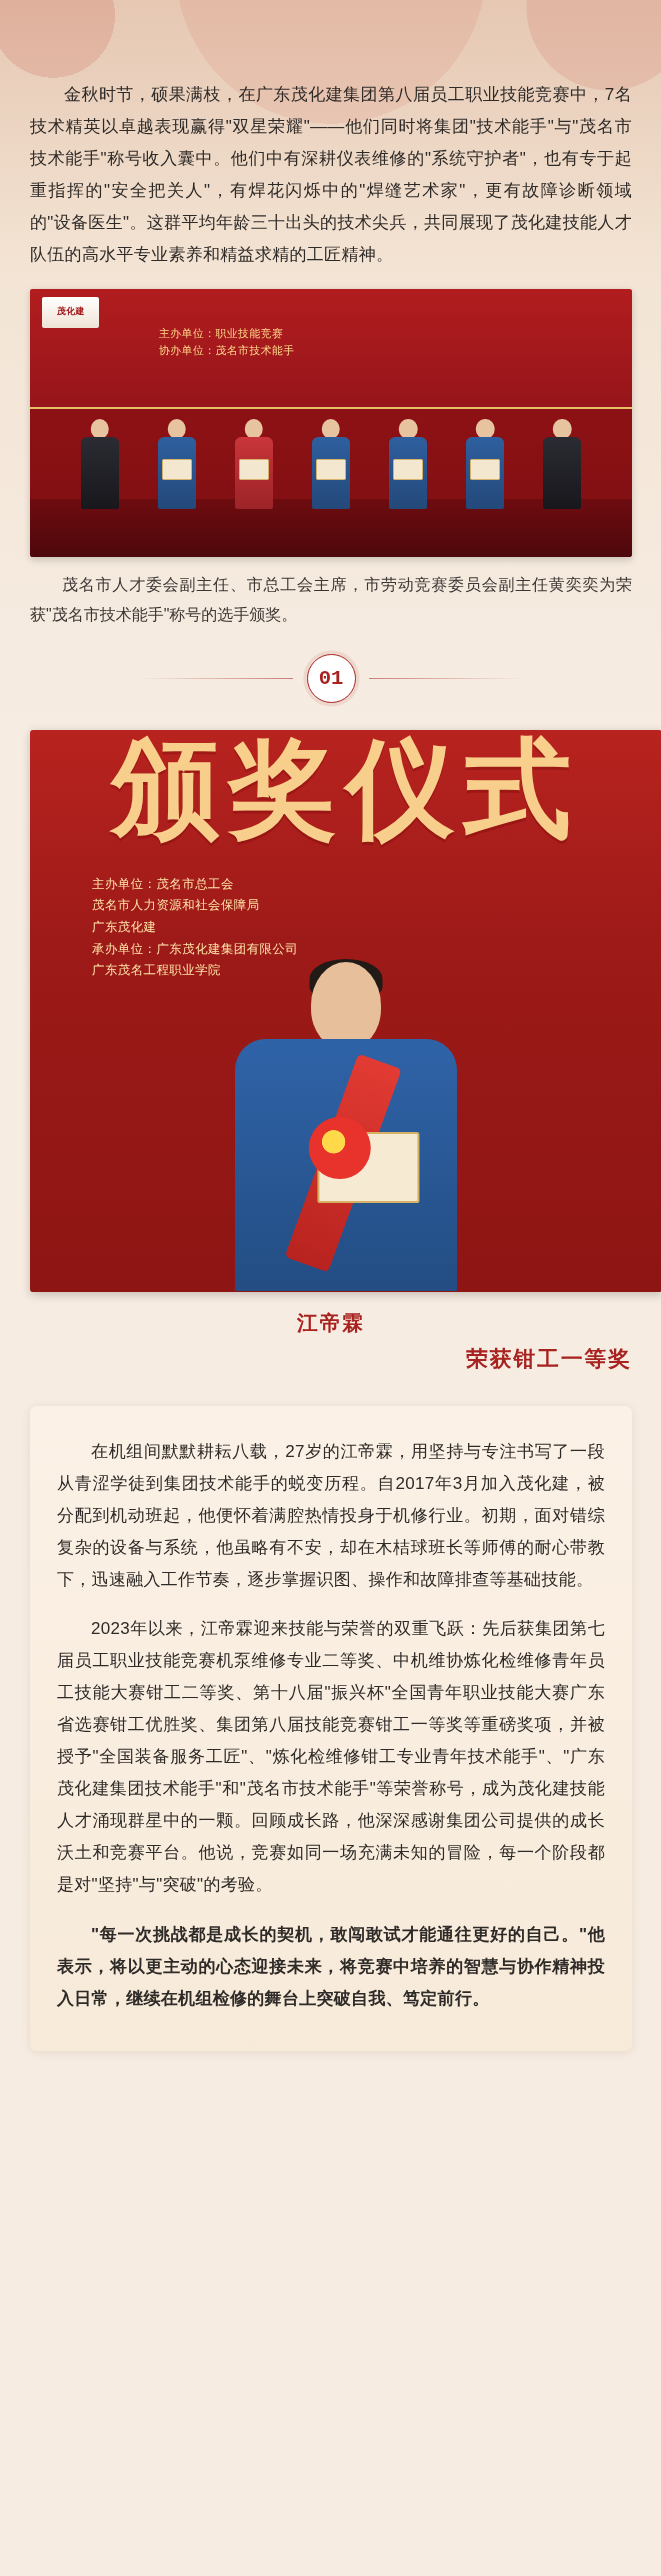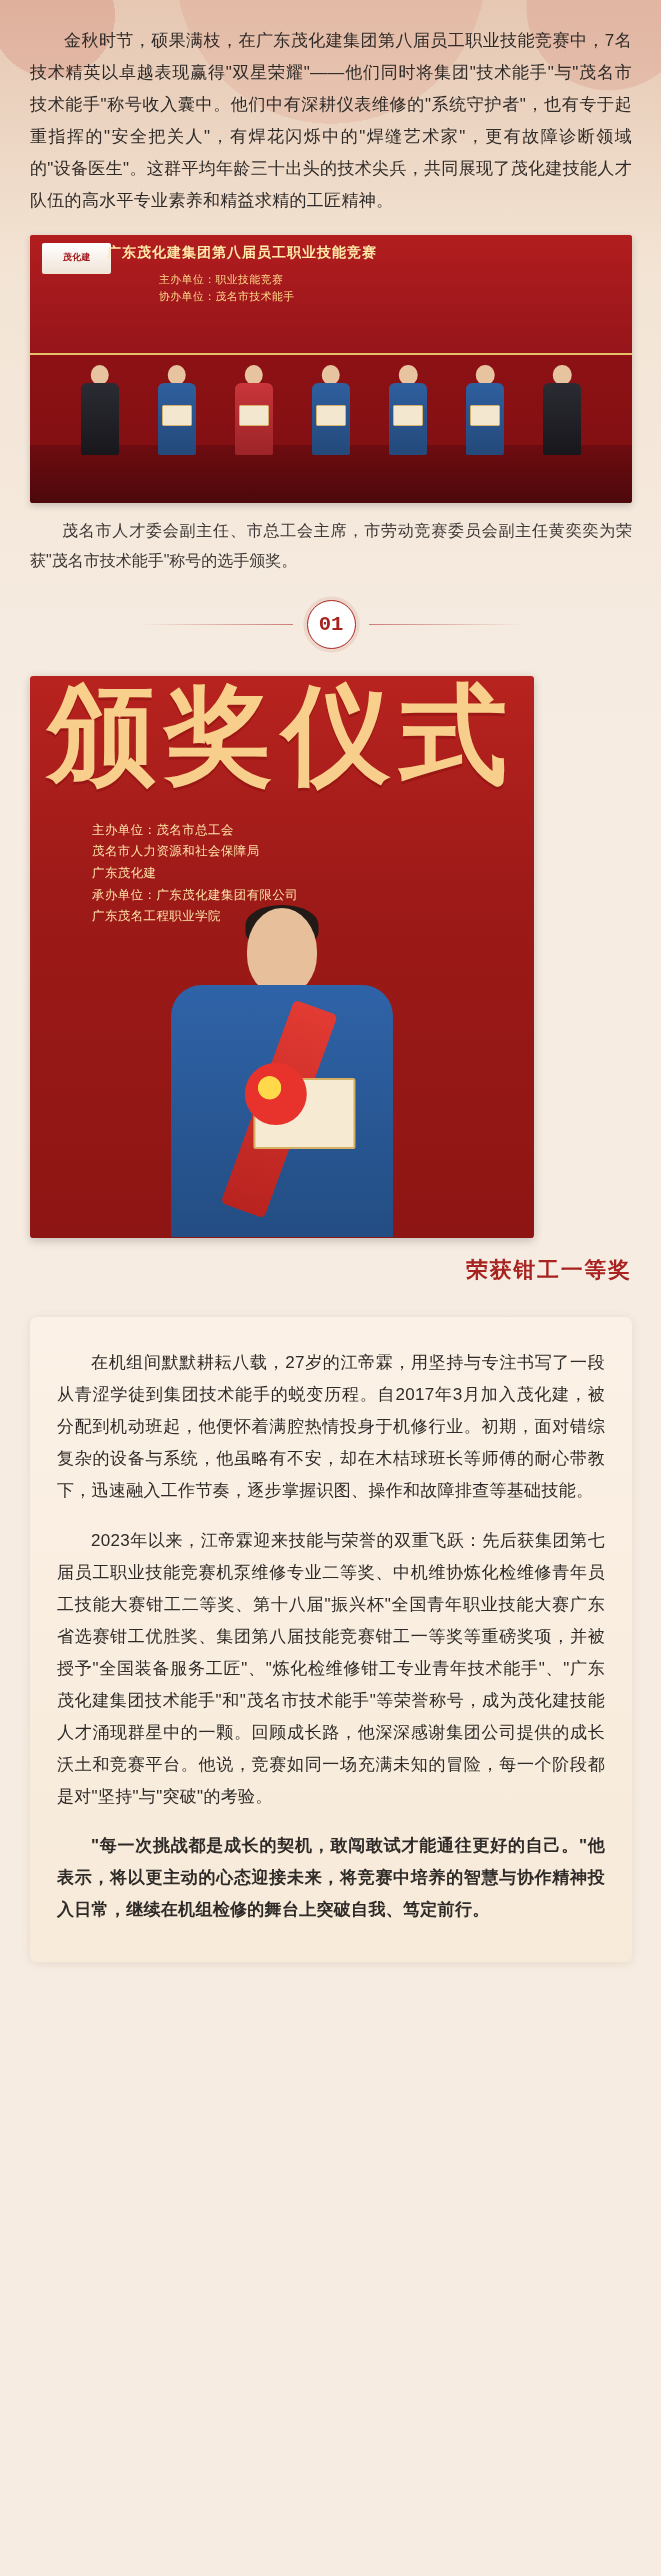--- a/index.html
+++ b/index.html
@@ -27,22 +27,23 @@
     background:
       radial-gradient(circle at 8% 4%, rgba(190,60,45,0.16) 0 62px, transparent 62px),
       radial-gradient(circle at 92% 2%, rgba(190,60,45,0.13) 0 82px, transparent 83px),
       radial-gradient(circle at 50% -8%, rgba(200,70,50,0.10) 0 155px, transparent 155px),
       linear-gradient(180deg, rgba(214,120,90,0.18), rgba(246,236,226,0) 72%);
     pointer-events: none;
   }
   .content {
     position: relative;
     z-index: 2;
-    padding: 1px 30px;
+    padding: 8px 30px;
     box-sizing: border-box;
+    margin-top: 47px;
   }
   p.body-text {
     margin: 0 0 17.5px 0;
     font-size: 17px;
     line-height: 32px;
     color: #2e2a27;
     text-align: justify;
     text-indent: 34px;
     letter-spacing: 0.3px;
   }
@@ -81,21 +82,21 @@
     top: 36px; left: 129px;
     color: #ffd98a;
     font-size: 10.8px;
     line-height: 17.5px;
     letter-spacing: 0.5px;
   }
   .photo-1 .banner-sub span { display: block; }
   .photo-1 .logo-badge {
     position: absolute;
     top: 8.2px; left: 12.4px;
-    width: 69px; height: 31px;
+    width: 57px; height: 31px;
     background: linear-gradient(180deg,#ffffff,#f0e3d6);
     border-radius: 2.1px;
     color: #a3161a;
     font-size: 8.8px;
     font-weight: bold;
     display: flex; align-items: center; justify-content: center;
     letter-spacing: 0.5px;
   }
   .photo-1 .stage-floor {
     position: absolute;
@@ -175,21 +176,21 @@
     border: 1.5px solid #a82320;
     color: #a82320;
     font-size: 20.6px;
     font-weight: bold;
     display: flex; align-items: center; justify-content: center;
     box-shadow: 0 0 0 3.6px rgba(168,35,32,0.10);
   }
   
   .photo-2 {
     position: relative;
-    width: 504px;
+    width: 632px;
     height: 562px;
     margin: 0 0 17.5px 0;
     border-radius: 3.1px;
     overflow: hidden;
     background: linear-gradient(180deg, #b8231f 0%, #9d1a18 38%, #8d1513 100%);
     box-shadow: 0 2.6px 9.3px rgba(0,0,0,0.2);
   }
   .photo-2 .big-chars {
     position: absolute;
     top: 5.2px; left: 0; right: 0;
@@ -297,21 +298,20 @@
 
   <div class="content">
 
     <div class="top-block">
       <p class="body-text">金秋时节，硕果满枝，在广东茂化建集团第八届员工职业技能竞赛中，7名技术精英以卓越表现赢得"双星荣耀"——他们同时将集团"技术能手"与"茂名市技术能手"称号收入囊中。他们中有深耕仪表维修的"系统守护者"，也有专于起重指挥的"安全把关人"，有焊花闪烁中的"焊缝艺术家"，更有故障诊断领域的"设备医生"。这群平均年龄三十出头的技术尖兵，共同展现了茂化建技能人才队伍的高水平专业素养和精益求精的工匠精神。</p>
     </div>
 
     <div class="photo-1">
       <div class="stage-banner"></div>
       <div class="logo-badge">茂化建</div>
-      <div class="banner-title">广东茂化建集团第八届员工职业技能竞赛</div>
       <div class="banner-sub">
         <span>主办单位：职业技能竞赛</span>
         <span>协办单位：茂名市技术能手</span>
       </div>
       <div class="stage-floor"></div>
       <div class="people">
         <div class="person officials">
             <div class="head"></div>
             <div class="torso"></div>
           </div>
@@ -367,20 +367,21 @@
       <div class="figure">
         <div class="hair"></div>
         <div class="head"></div>
         <div class="body"></div>
         <div class="sash"></div>
         <div class="cert"></div>
         <div class="flower"></div>
       </div>
     </div>
 
+    <div class="hero-name">江帝霖</div>
     <div class="hero-award">荣获钳工一等奖</div>
 
     <div class="body-card">
       <p class="body-text">在机组间默默耕耘八载，27岁的江帝霖，用坚持与专注书写了一段从青涩学徒到集团技术能手的蜕变历程。自2017年3月加入茂化建，被分配到机动班起，他便怀着满腔热情投身于机修行业。初期，面对错综复杂的设备与系统，他虽略有不安，却在木桔球班长等师傅的耐心带教下，迅速融入工作节奏，逐步掌握识图、操作和故障排查等基础技能。</p>
       <p class="body-text">2023年以来，江帝霖迎来技能与荣誉的双重飞跃：先后获集团第七届员工职业技能竞赛机泵维修专业二等奖、中机维协炼化检维修青年员工技能大赛钳工二等奖、第十八届"振兴杯"全国青年职业技能大赛广东省选赛钳工优胜奖、集团第八届技能竞赛钳工一等奖等重磅奖项，并被授予"全国装备服务工匠"、"炼化检维修钳工专业青年技术能手"、"广东茂化建集团技术能手"和"茂名市技术能手"等荣誉称号，成为茂化建技能人才涌现群星中的一颗。回顾成长路，他深深感谢集团公司提供的成长沃土和竞赛平台。他说，竞赛如同一场充满未知的冒险，每一个阶段都是对"坚持"与"突破"的考验。</p>
       <p class="body-text quote-para">"每一次挑战都是成长的契机，敢闯敢试才能通往更好的自己。"他表示，将以更主动的心态迎接未来，将竞赛中培养的智慧与协作精神投入日常，继续在机组检修的舞台上突破自我、笃定前行。</p>
     </div>
 
   </div>
 </div>

